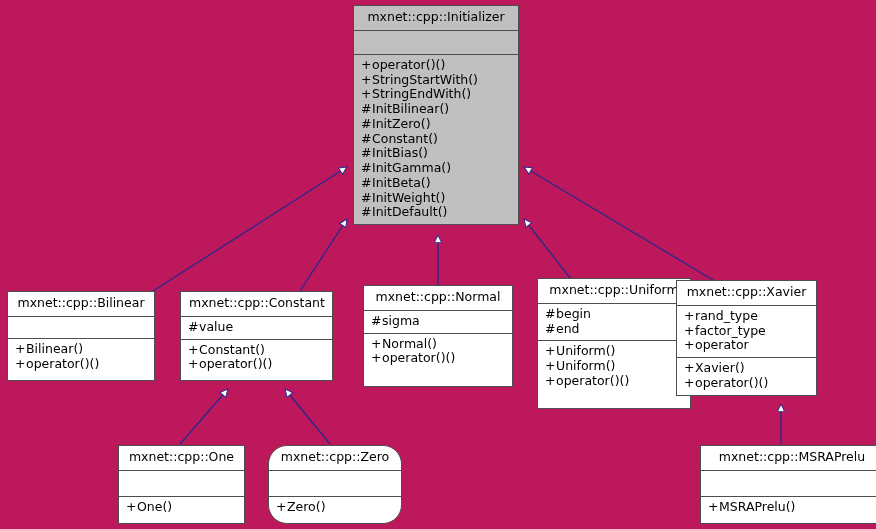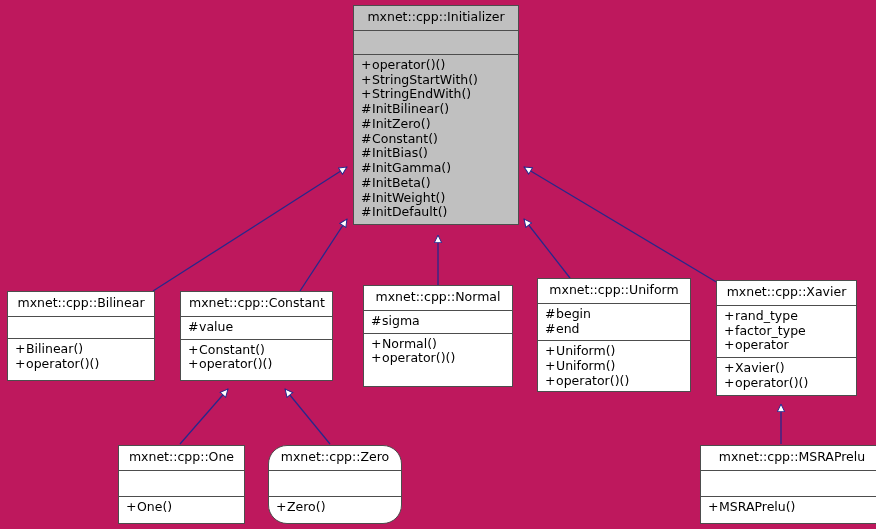--- a/index.html
+++ b/index.html
@@ -140,34 +140,34 @@
     <div class="cls-name">mxnet::cpp::Normal</div>
     <div class="cls-attrs">
       <div class="member"><span class="vis">#</span><span>sigma</span></div>
     </div>
     <div class="cls-ops">
       <div class="member"><span class="vis">+</span><span>Normal()</span></div>
       <div class="member"><span class="vis">+</span><span>operator()()</span></div>
     </div>
   </div>
 
-  <div class="uml-class" style="left:537px; top:278px; width:154px; height:114px;">
+  <div class="uml-class" style="left:537px; top:278px; width:154px; height:131px;">
     <div class="cls-name">mxnet::cpp::Uniform</div>
     <div class="cls-attrs">
       <div class="member"><span class="vis">#</span><span>begin</span></div>
       <div class="member"><span class="vis">#</span><span>end</span></div>
     </div>
     <div class="cls-ops">
       <div class="member"><span class="vis">+</span><span>Uniform()</span></div>
       <div class="member"><span class="vis">+</span><span>Uniform()</span></div>
       <div class="member"><span class="vis">+</span><span>operator()()</span></div>
     </div>
   </div>
 
-  <div class="uml-class" style="left:716px; top:280px; width:141px; height:116px;">
+  <div class="uml-class" style="left:676px; top:280px; width:141px; height:116px;">
     <div class="cls-name">mxnet::cpp::Xavier</div>
     <div class="cls-attrs">
       <div class="member"><span class="vis">+</span><span>rand_type</span></div>
       <div class="member"><span class="vis">+</span><span>factor_type</span></div>
       <div class="member"><span class="vis">+</span><span>operator</span></div>
     </div>
     <div class="cls-ops">
       <div class="member"><span class="vis">+</span><span>Xavier()</span></div>
       <div class="member"><span class="vis">+</span><span>operator()()</span></div>
     </div>

